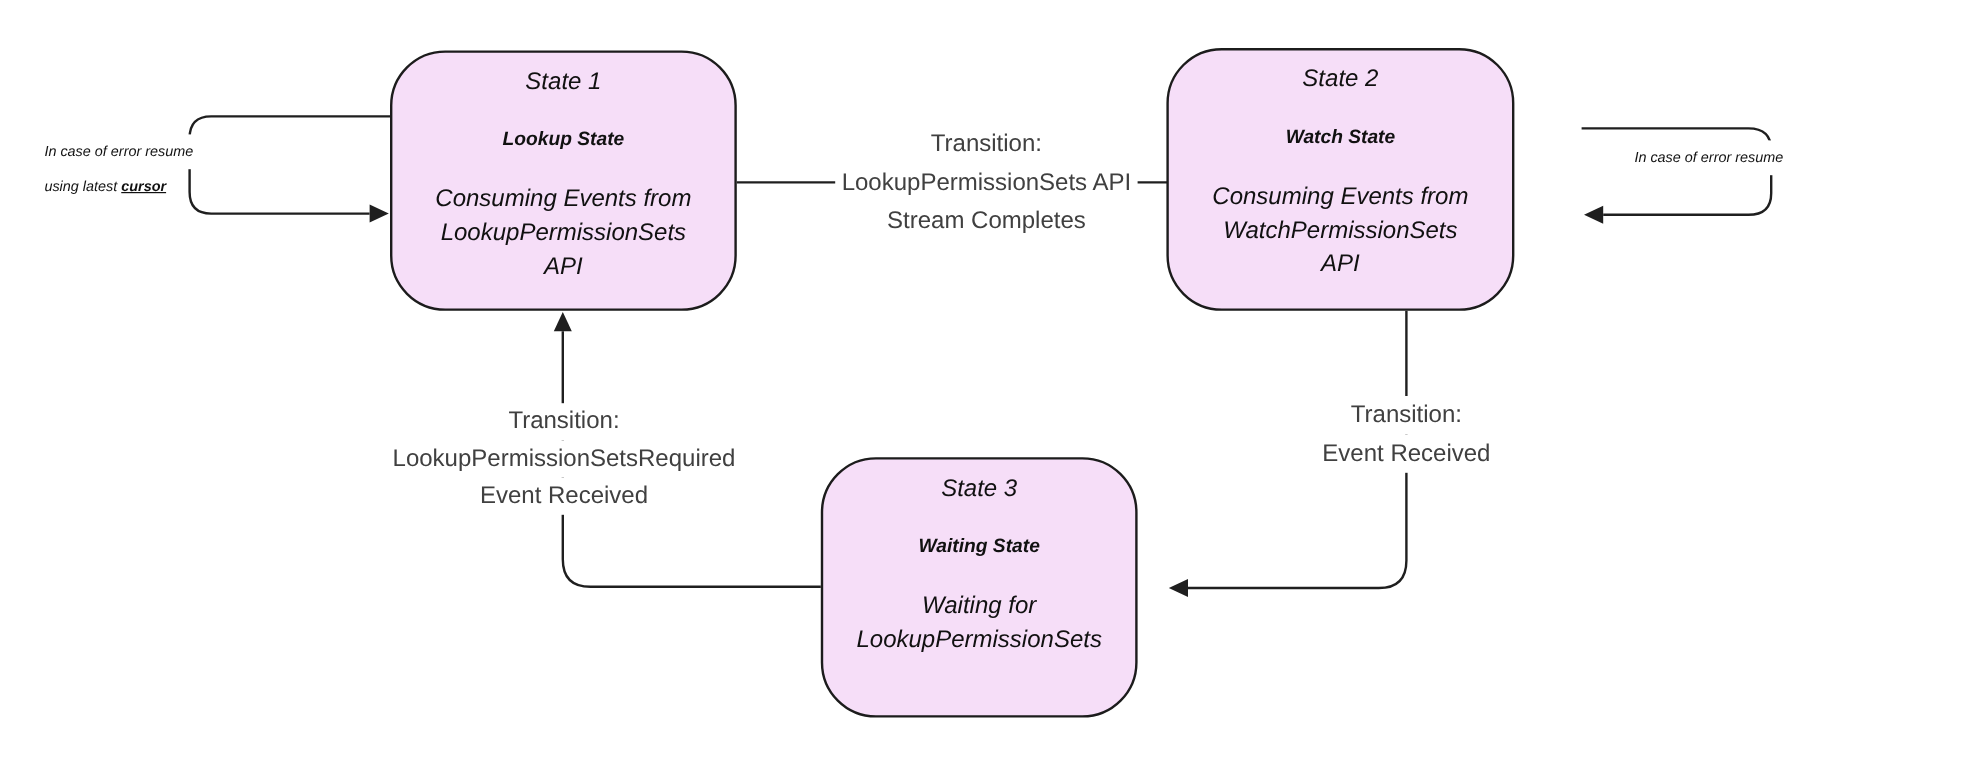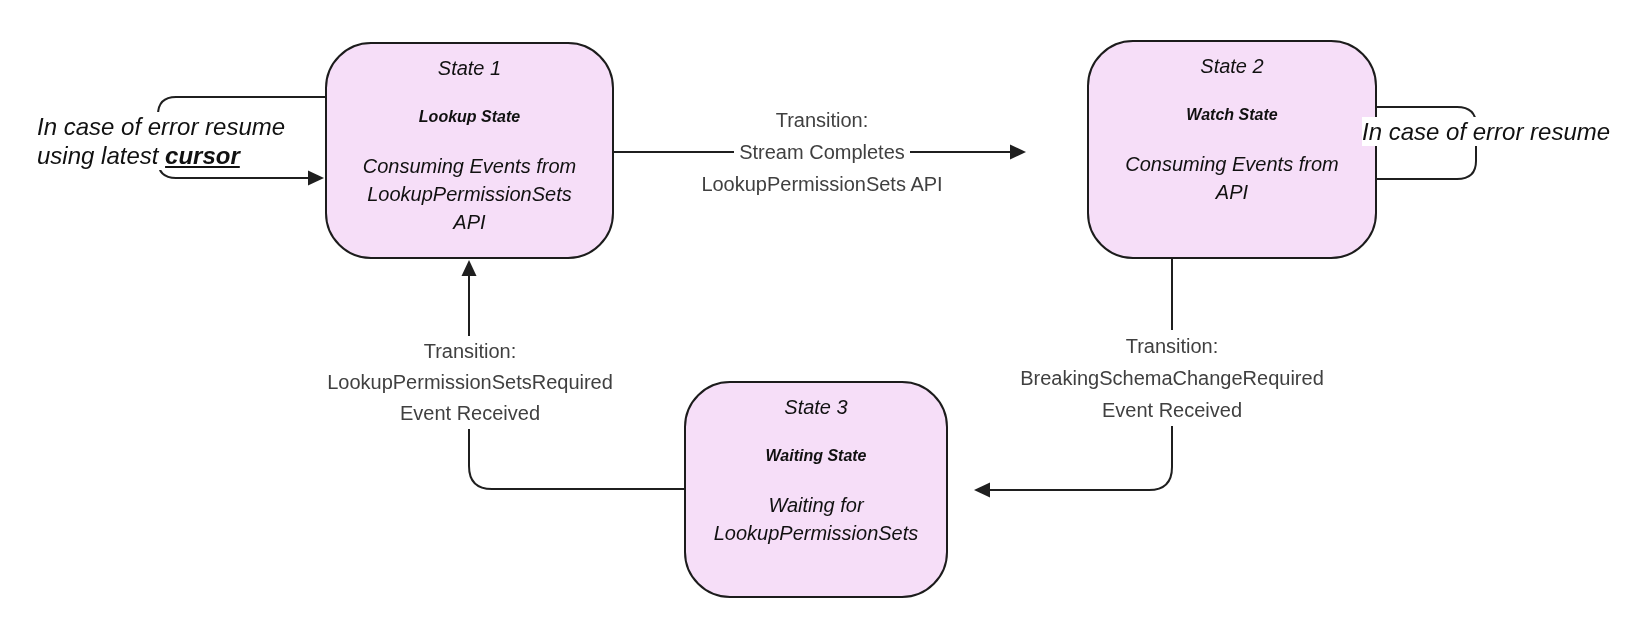--- a/index.html
+++ b/index.html
@@ -11,37 +11,37 @@
   svg.edges path{stroke:#1f1f1f;stroke-width:2;fill:none;}
   svg.edges polygon{fill:#1f1f1f;stroke:none;}
 
   .state{
     position:absolute;box-sizing:border-box;
     background:#f6def8;border:2px solid #1c1c1c;border-radius:46px;
     display:flex;flex-direction:column;align-items:center;
     padding-top:12px;text-align:center;
   }
   #state1{left:325px;top:42px;width:289px;height:217px;}
-  #state2{left:1087px;top:40px;width:290px;height:219px;}
+  #state2{left:972px;top:40px;width:290px;height:219px;}
   #state3{left:684px;top:381px;width:264px;height:217px;}
   .state-title{font-style:italic;font-size:20px;line-height:24px;}
   .state-name{font-style:italic;font-weight:bold;font-size:16px;line-height:24px;margin-top:25px;}
   .state-desc{font-style:italic;font-size:20px;line-height:28px;margin-top:23px;}
 
   .edge-label{
     position:absolute;width:320px;text-align:center;
     font-size:20px;line-height:32px;color:#404040;
   }
   #label-12{left:662px;top:104px;}
   #label-23{left:1012px;top:330px;line-height:32px;}
   #label-31{left:310px;top:336px;line-height:31px;}
   .edge-label .bg{background:#ffffff;display:inline-block;padding:0 5px;}
 
   .loop-label{
-    position:absolute;font-size:24px;font-style:italic;line-height:29px;color:#111111;
+    position:absolute;font-size:12px;font-style:italic;line-height:29px;color:#111111;
     white-space:nowrap;
   }
   #loop-label-left{left:37px;top:112px;}
   #loop-label-right{left:1362px;top:117px;}
   .loop-label .bg{background:#ffffff;display:inline-block;padding:0 3px 0 0;}
   .loop-label b{font-weight:bold;text-decoration:underline;}
 </style>
 </head>
 <body>
 
@@ -73,42 +73,42 @@
       <div>LookupPermissionSets</div>
       <div>API</div>
     </div>
   </div>
 
   <div class="state" id="state2">
     <div class="state-title">State 2</div>
     <div class="state-name">Watch State</div>
     <div class="state-desc">
       <div>Consuming Events from</div>
+      <div>WatchPermissionSets</div>
       <div>API</div>
     </div>
   </div>
 
   <div class="state" id="state3">
     <div class="state-title">State 3</div>
     <div class="state-name">Waiting State</div>
     <div class="state-desc">
       <div>Waiting for</div>
       <div>LookupPermissionSets</div>
     </div>
   </div>
 
   <div class="edge-label" id="label-12">
     <div><span class="bg">Transition:</span></div>
+    <div><span class="bg">LookupPermissionSets API</span></div>
     <div><span class="bg">Stream Completes</span></div>
-    <div><span class="bg">LookupPermissionSets API</span></div>
   </div>
 
   <div class="edge-label" id="label-23">
     <div><span class="bg">Transition:</span></div>
-    <div><span class="bg">BreakingSchemaChangeRequired</span></div>
     <div><span class="bg">Event Received</span></div>
   </div>
 
   <div class="edge-label" id="label-31">
     <div><span class="bg">Transition:</span></div>
     <div><span class="bg">LookupPermissionSetsRequired</span></div>
     <div><span class="bg">Event Received</span></div>
   </div>
 
   <div class="loop-label" id="loop-label-left">

